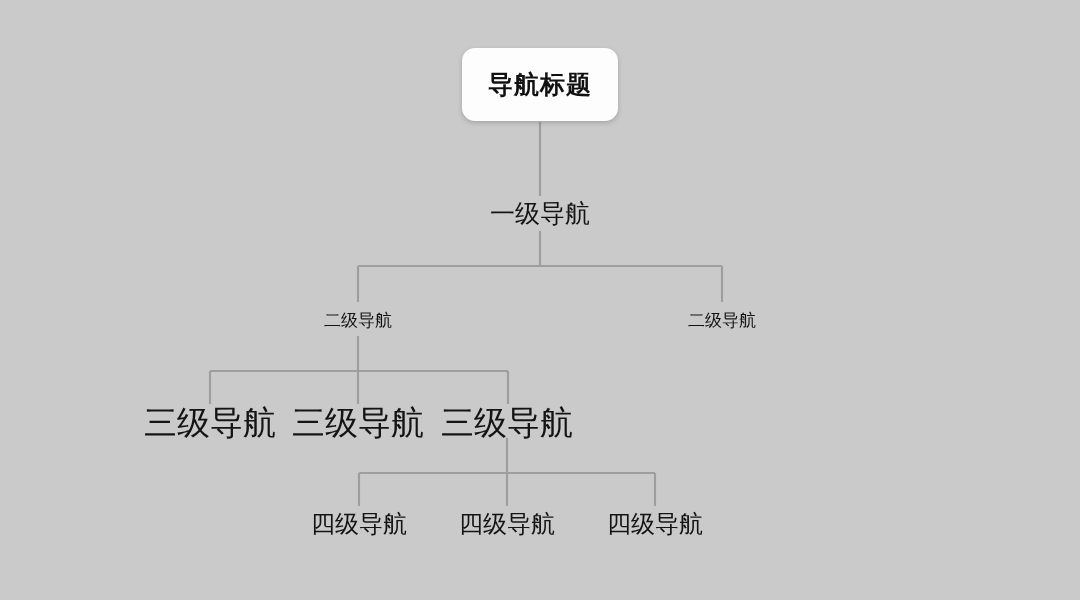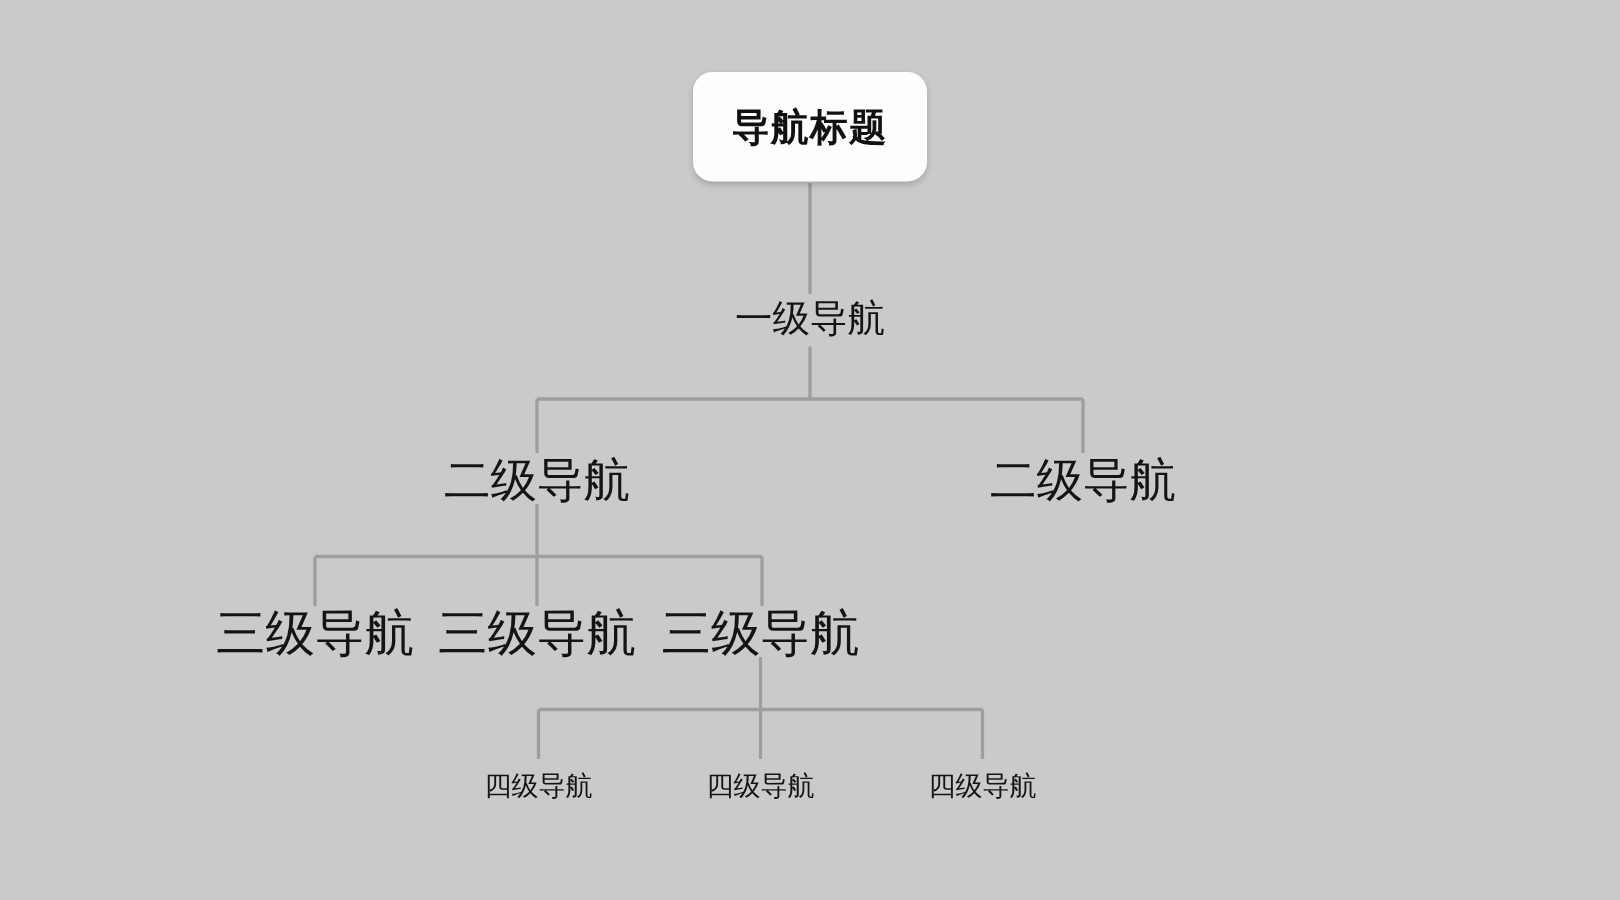--- a/index.html
+++ b/index.html
@@ -53,23 +53,23 @@
   
   .node {
     position: absolute;
     transform: translate(-50%, -50%);
     white-space: nowrap;
     color: #141414;
     text-align: center;
     line-height: 1;
   }
   .node-l1 { font-size: 25px; }
-  .node-l2 { font-size: 31px; }
+  .node-l2 { font-size: 17px; }
   .node-l3 { font-size: 33px; }
-  .node-l4 { font-size: 18px; }
+  .node-l4 { font-size: 24px; }
 </style>
 </head>
 <body>
 
 <div id="stage">
 
   <svg id="connectors" viewBox="0 0 1080 600" width="1080" height="600" aria-hidden="true">
     <g stroke="#9e9e9e" stroke-width="2.2" fill="none" stroke-linecap="butt">
 
       <path d="M540,122 L540,196"></path>

